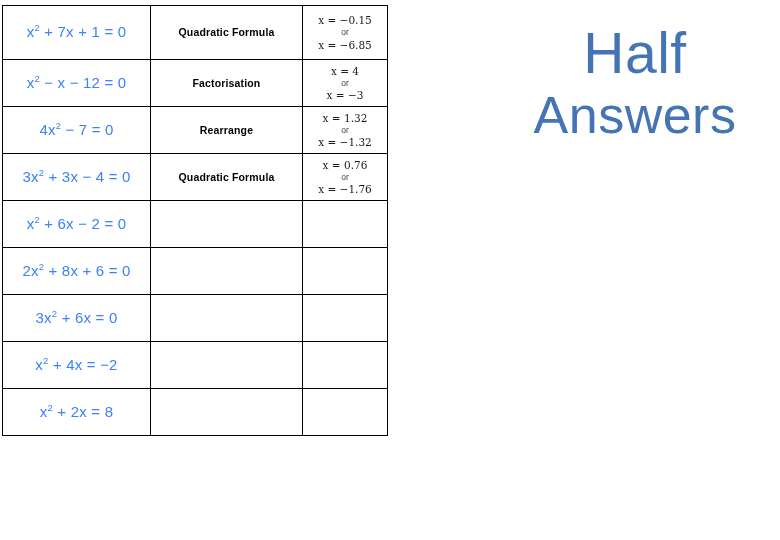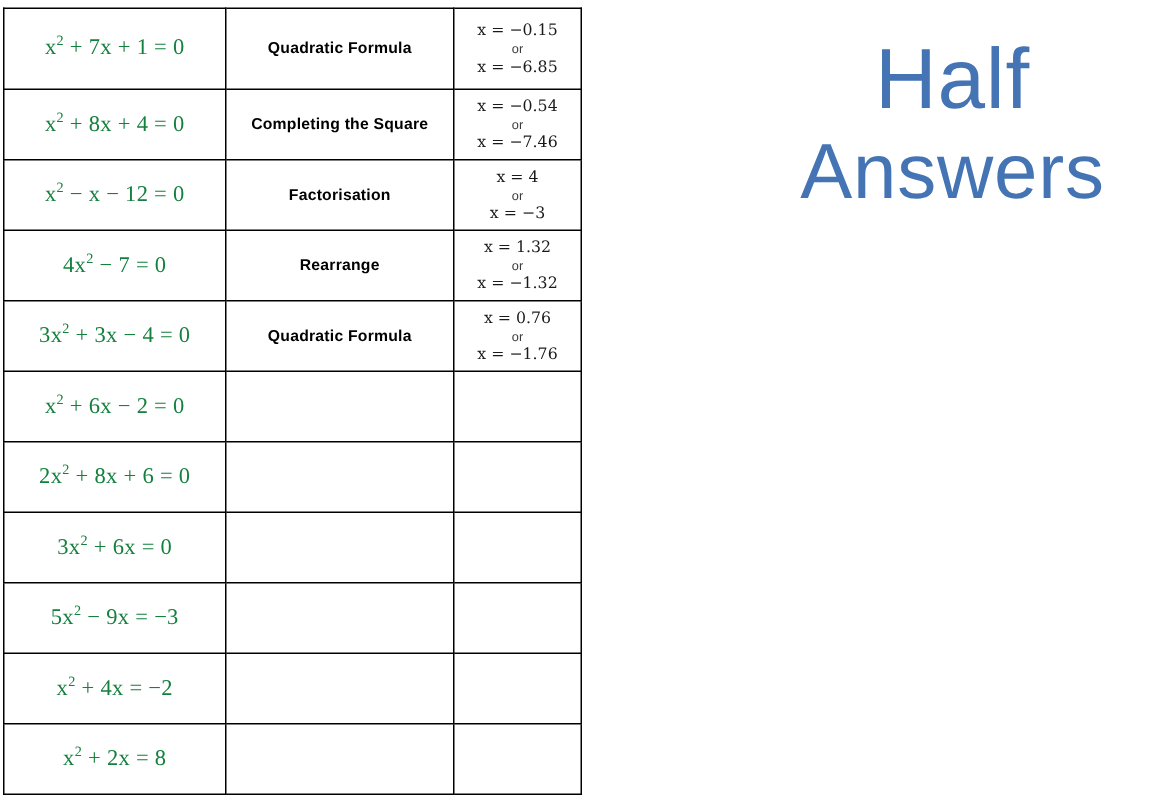--- a/index.html
+++ b/index.html
@@ -32,23 +32,23 @@
     background: #ffffff;
   }
   .col-equation  { width: 148px; }
   .col-method    { width: 152px; }
   .col-answer    { width: 85px;  }
 
   tr.first-row td { height: 53px; }
   tr td           { height: 46px; }
 
   .eq {
-    font-family: Liberation Serif, serif;
+    font-family: Liberation Sans, sans-serif;
     font-size: 15px;
-    color: #15803d;
+    color: #3b82f6;
     line-height: 1.1;
     white-space: nowrap;
     letter-spacing: 0.2px;
   }
   .eq sup {
     font-size: 9.5px;
     vertical-align: super;
     line-height: 0;
   }
 
@@ -120,35 +120,20 @@
         <td>
           <div class="answer">
             <span class="ln">x = −0.15</span>
             <span class="or">or</span>
             <span class="ln">x = −6.85</span>
           </div>
         </td>
       </tr>
       <tr>
         <td>
-          <div class="eq"><span>x</span><sup>2</sup><span> + 8x + 4 = 0</span></div>
-        </td>
-        <td>
-          <div class="method">Completing the Square</div>
-        </td>
-        <td>
-          <div class="answer">
-            <span class="ln">x = −0.54</span>
-            <span class="or">or</span>
-            <span class="ln">x = −7.46</span>
-          </div>
-        </td>
-      </tr>
-      <tr>
-        <td>
           <div class="eq"><span>x</span><sup>2</sup><span> − x − 12 = 0</span></div>
         </td>
         <td>
           <div class="method">Factorisation</div>
         </td>
         <td>
           <div class="answer">
             <span class="ln">x = 4</span>
             <span class="or">or</span>
             <span class="ln">x = −3</span>
@@ -211,35 +196,20 @@
           <div class="answer">
             <span class="ln"></span>
             <span class="or"></span>
             <span class="ln"></span>
           </div>
         </td>
       </tr>
       <tr>
         <td>
           <div class="eq"><span>3x</span><sup>2</sup><span> + 6x = 0</span></div>
-        </td>
-        <td>
-          <div class="method"></div>
-        </td>
-        <td>
-          <div class="answer">
-            <span class="ln"></span>
-            <span class="or"></span>
-            <span class="ln"></span>
-          </div>
-        </td>
-      </tr>
-      <tr>
-        <td>
-          <div class="eq"><span>5x</span><sup>2</sup><span> − 9x = −3</span></div>
         </td>
         <td>
           <div class="method"></div>
         </td>
         <td>
           <div class="answer">
             <span class="ln"></span>
             <span class="or"></span>
             <span class="ln"></span>
           </div>

